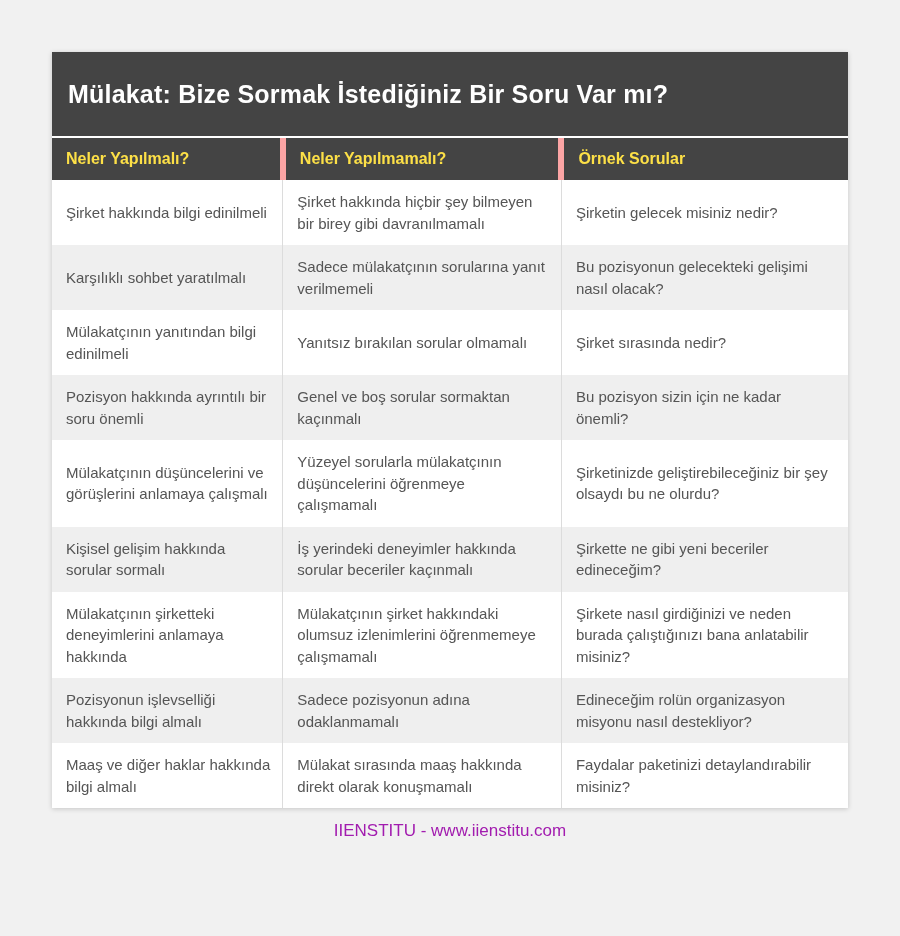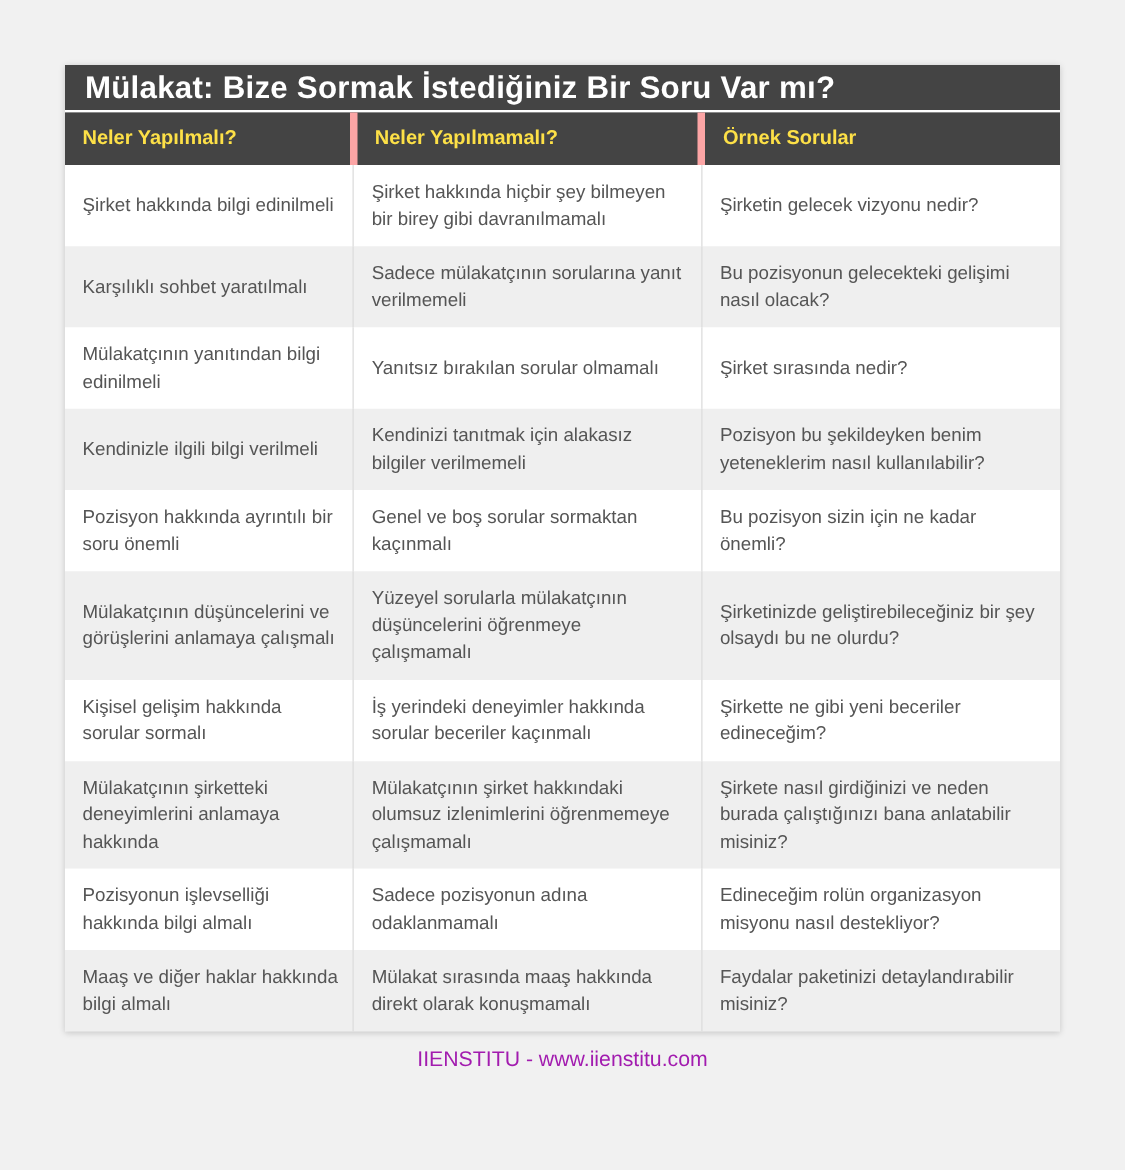--- a/index.html
+++ b/index.html
@@ -20,21 +20,21 @@
     margin: 52px auto 0 auto;
     background: #ffffff;
     box-shadow: 0 1px 5px rgba(0,0,0,0.18);
   }
   .title-bar {
     background: #444444;
     color: #ffffff;
     font-size: 25px;
     font-weight: bold;
     line-height: 28px;
-    padding: 4px 16px;
+    padding: 28px 16px;
     border-bottom: 2px solid #ffffff;
     letter-spacing: 0.2px;
   }
   table.qa-table {
     width: 100%;
     border-collapse: collapse;
     table-layout: fixed;
   }
   col.c1 { width: 29%; }
   col.c2 { width: 35%; }
@@ -82,36 +82,31 @@
         <tr>
           <th>Neler Yapılmalı?</th>
           <th>Neler Yapılmamalı?</th>
           <th>Örnek Sorular</th>
         </tr>
       </thead>
       <tbody>
         <tr>
           <td>Şirket hakkında bilgi edinilmeli</td>
           <td>Şirket hakkında hiçbir şey bilmeyen bir birey gibi davranılmamalı</td>
-          <td>Şirketin gelecek vizyonu nedir?</td>
+          <td>Şirketin gelecek misiniz nedir?</td>
         </tr>
         <tr>
           <td>Karşılıklı sohbet yaratılmalı</td>
           <td>Sadece mülakatçının sorularına yanıt verilmemeli</td>
           <td>Bu pozisyonun gelecekteki gelişimi nasıl olacak?</td>
         </tr>
         <tr>
           <td>Mülakatçının yanıtından bilgi edinilmeli</td>
           <td>Yanıtsız bırakılan sorular olmamalı</td>
           <td>Şirket sırasında nedir?</td>
-        </tr>
-        <tr>
-          <td>Kendinizle ilgili bilgi verilmeli</td>
-          <td>Kendinizi tanıtmak için alakasız bilgiler verilmemeli</td>
-          <td>Pozisyon bu şekildeyken benim yeteneklerim nasıl kullanılabilir?</td>
         </tr>
         <tr>
           <td>Pozisyon hakkında ayrıntılı bir soru önemli</td>
           <td>Genel ve boş sorular sormaktan kaçınmalı</td>
           <td>Bu pozisyon sizin için ne kadar önemli?</td>
         </tr>
         <tr>
           <td>Mülakatçının düşüncelerini ve görüşlerini anlamaya çalışmalı</td>
           <td>Yüzeyel sorularla mülakatçının düşüncelerini öğrenmeye çalışmamalı</td>
           <td>Şirketinizde geliştirebileceğiniz bir şey olsaydı bu ne olurdu?</td>

